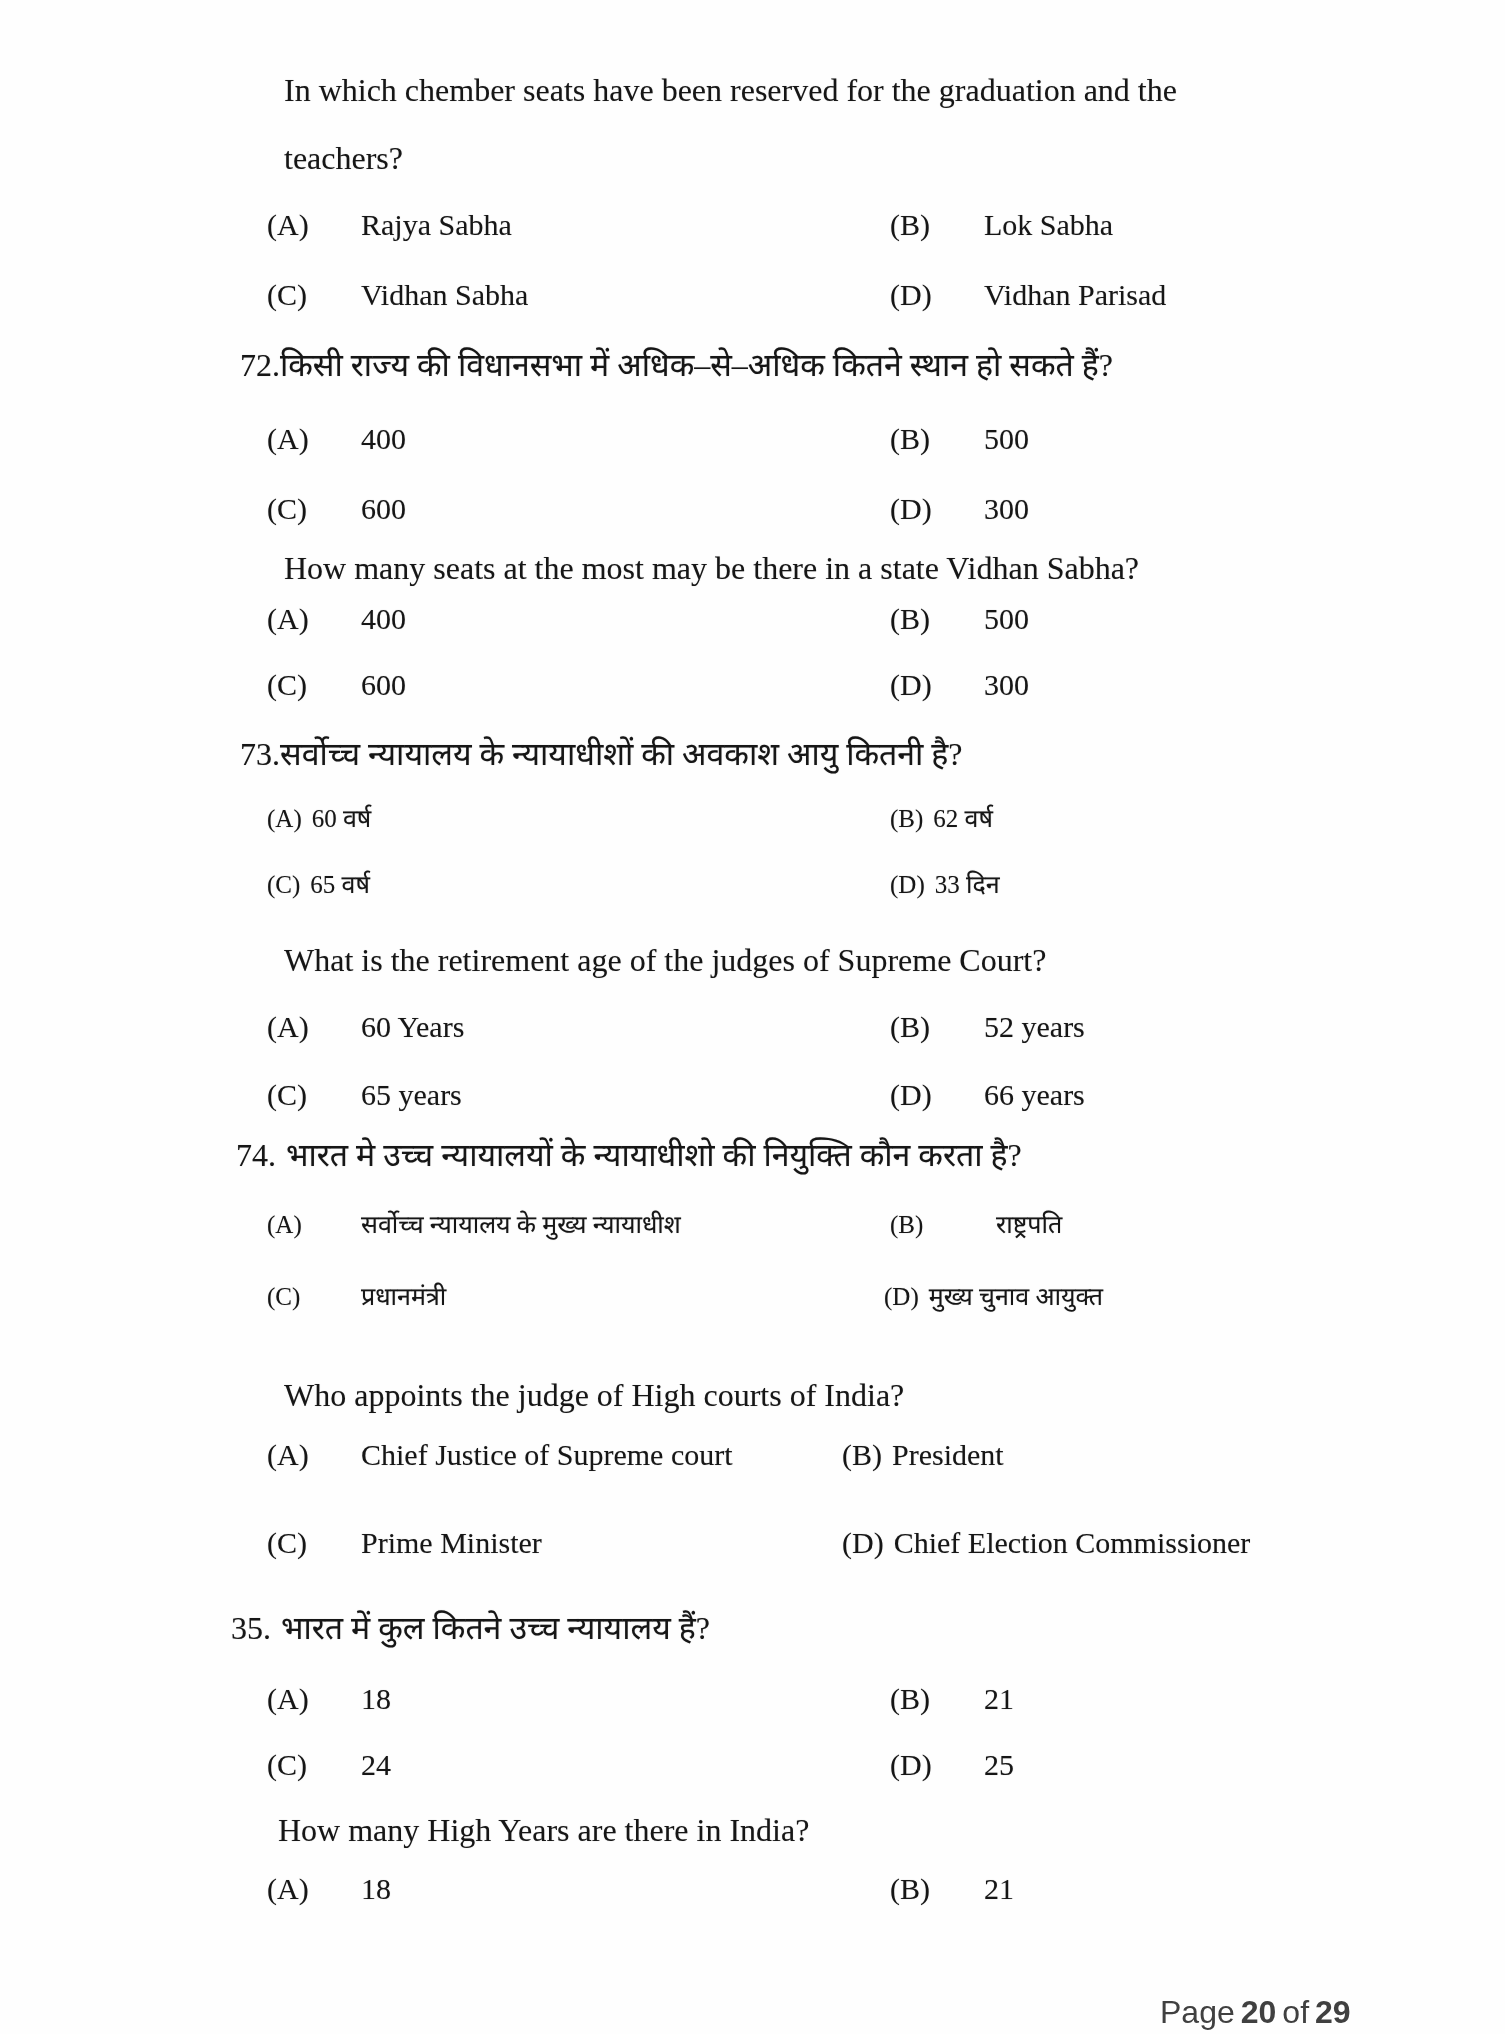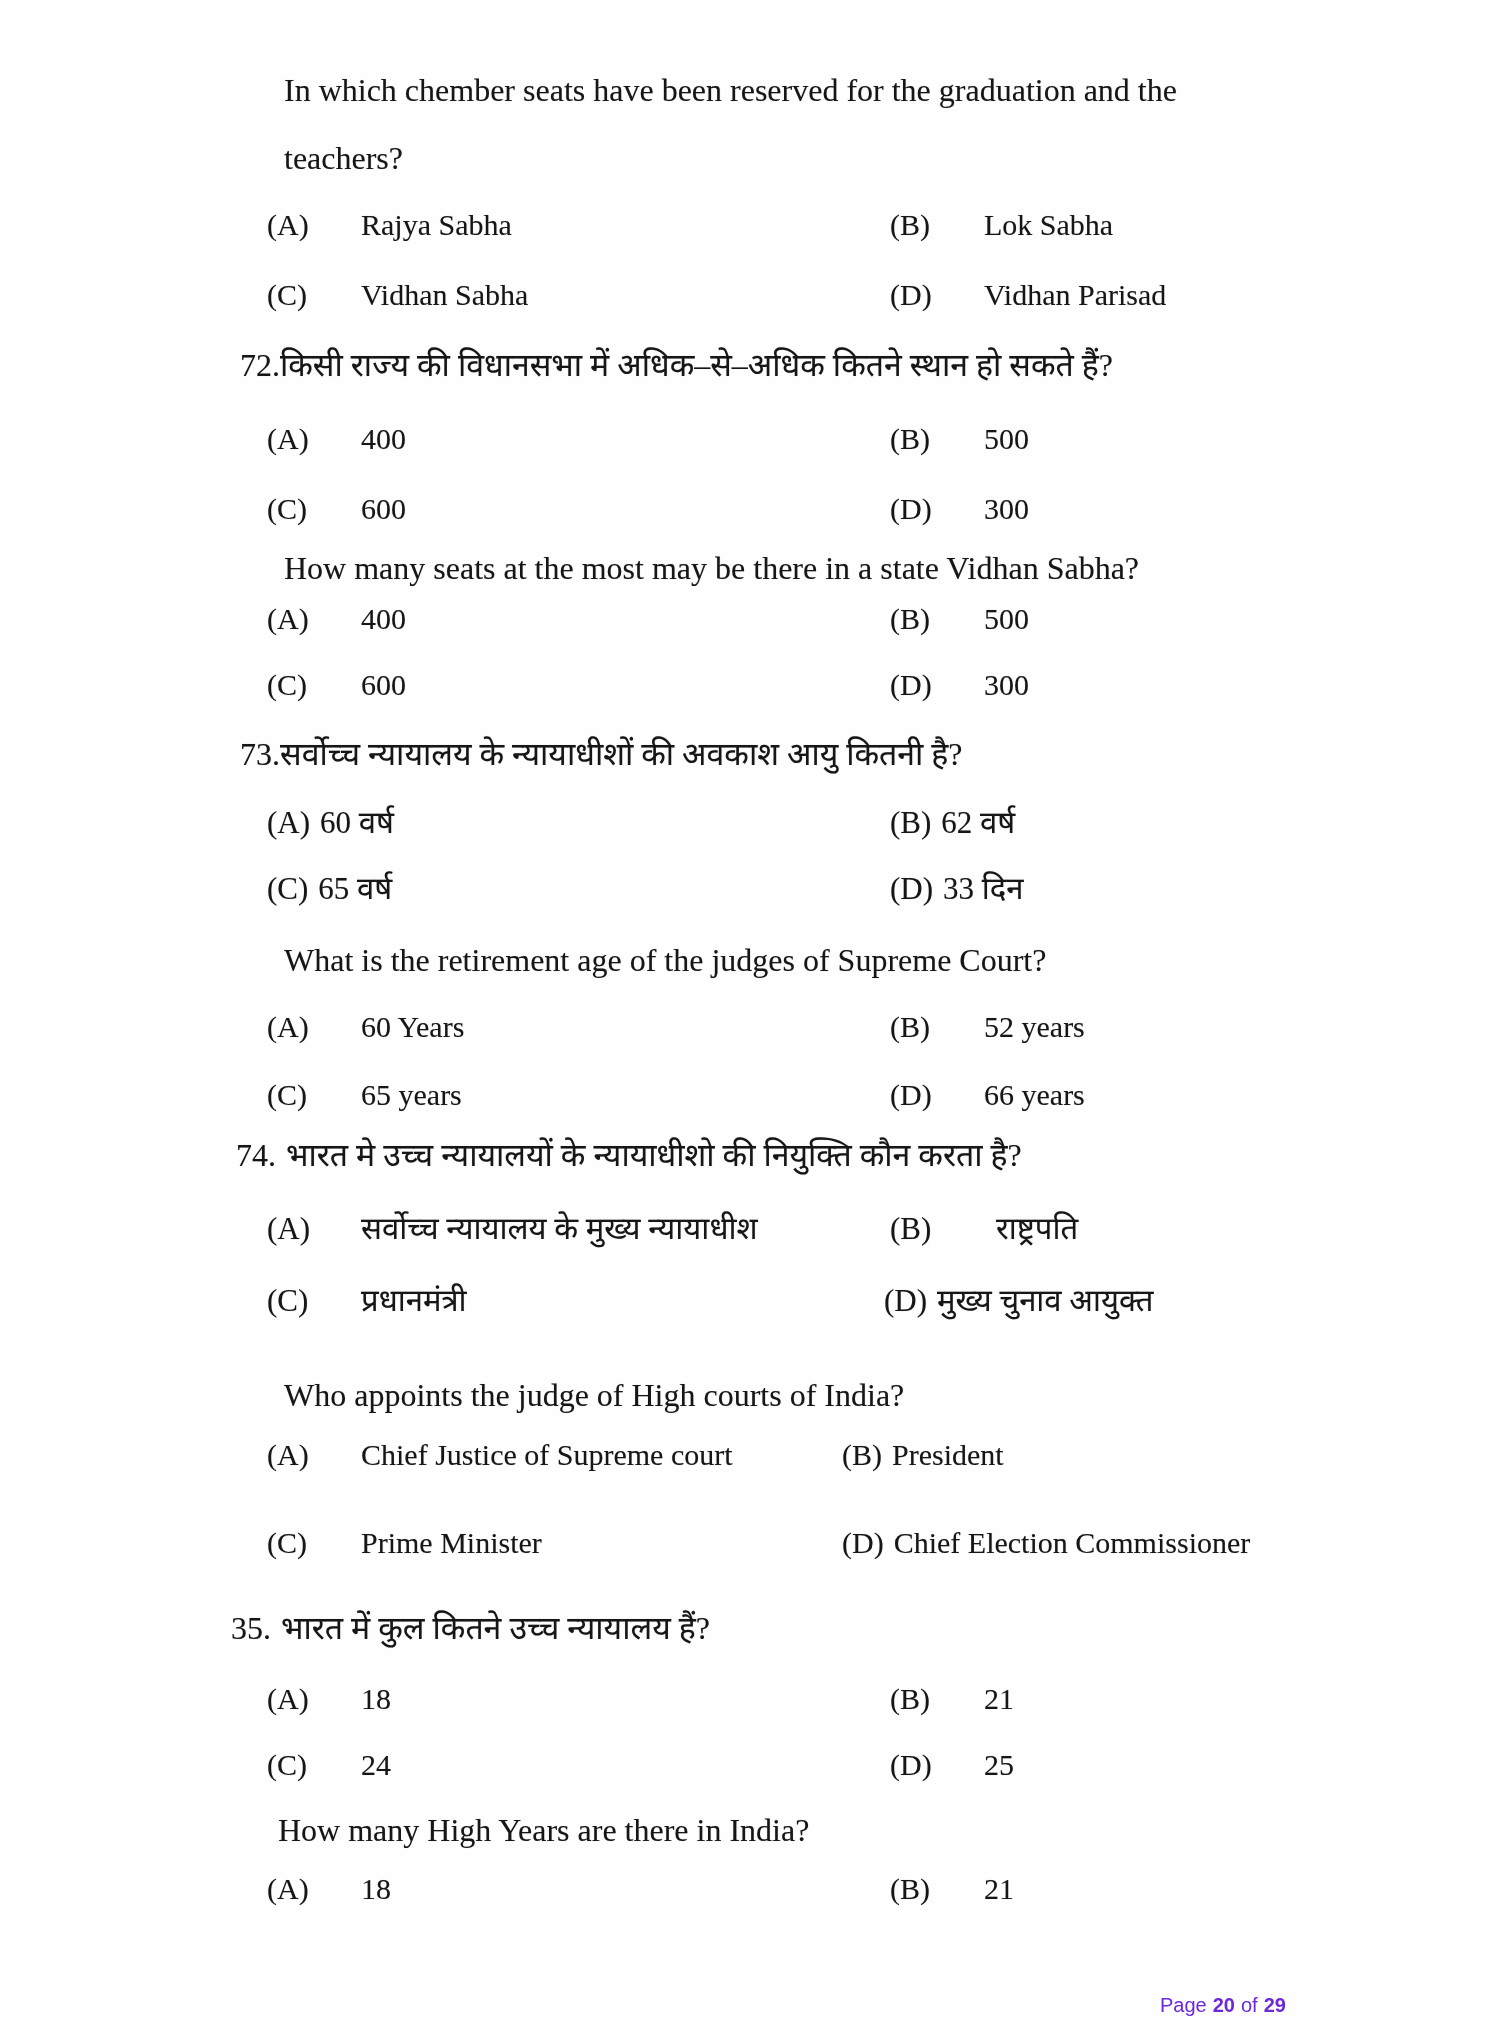--- a/index.html
+++ b/index.html
@@ -12,37 +12,37 @@
     font-family:"Liberation Serif","DejaVu Serif",serif;
     color:#161616;
     overflow:hidden;
     text-shadow:0 0 1px rgba(0,0,0,0.28);
   }
   .row{position:absolute;left:0;width:100%;white-space:nowrap;}
   .qline{font-size:32px;line-height:1.25;}
   .hi{font-size:32px;}
   .q-indent{position:absolute;}
   .opt{position:absolute;font-size:30px;}
-  .opt.hi{font-size:31px;}
+  .opt.hi{font-size:25px;}
   .col-a{left:267px;}
   .col-b{left:890px;}
   .col-b-near{left:842px;}
   .col-b-d74{left:884px;}
   .spaced .opt-label{display:inline-block;width:94px;}
   .gapwide .opt-label{display:inline-block;width:106px;}
   .compact .opt-label{margin-right:10px;}
   .qnum{display:inline;}
   .num-sp{margin-right:10px;}
   .footer{
     position:absolute;
     left:1160px;
     top:1994px;
     font-family:"Liberation Sans","DejaVu Sans",sans-serif;
-    font-size:20px;
-    color:#6d28d9;
+    font-size:32px;
+    color:#404040;
     text-shadow:none;
   }
   .footer .b{font-weight:bold;}
   .footer span{margin-right:6px;}
   .footer span:last-child{margin-right:0;}
 </style>
 </head>
 <body>
 
 <div class="page">

